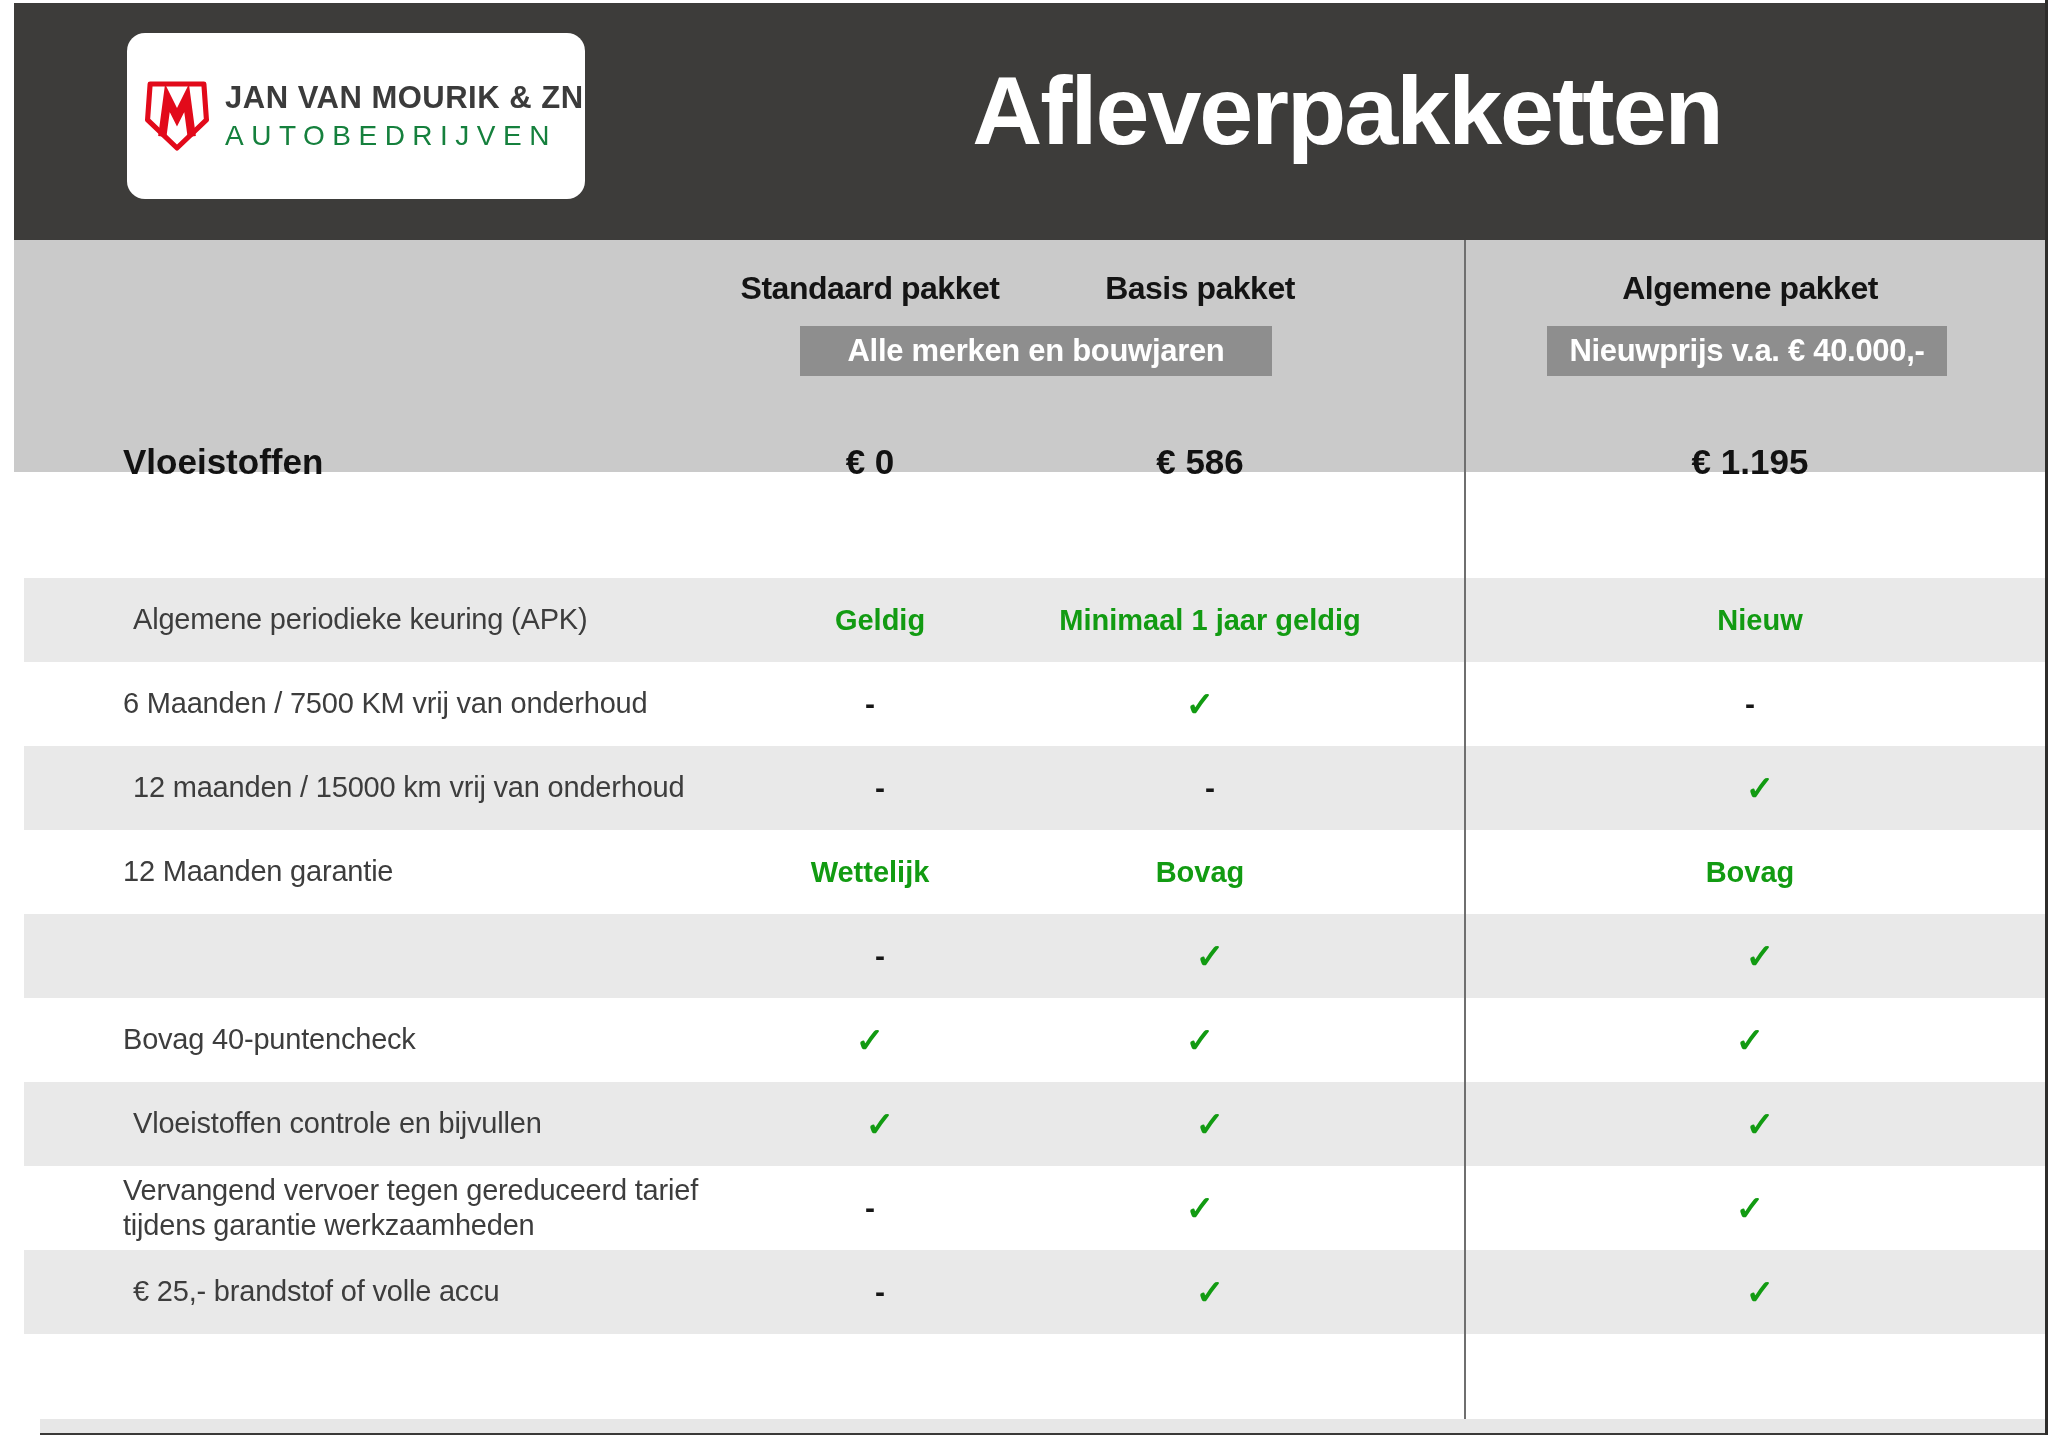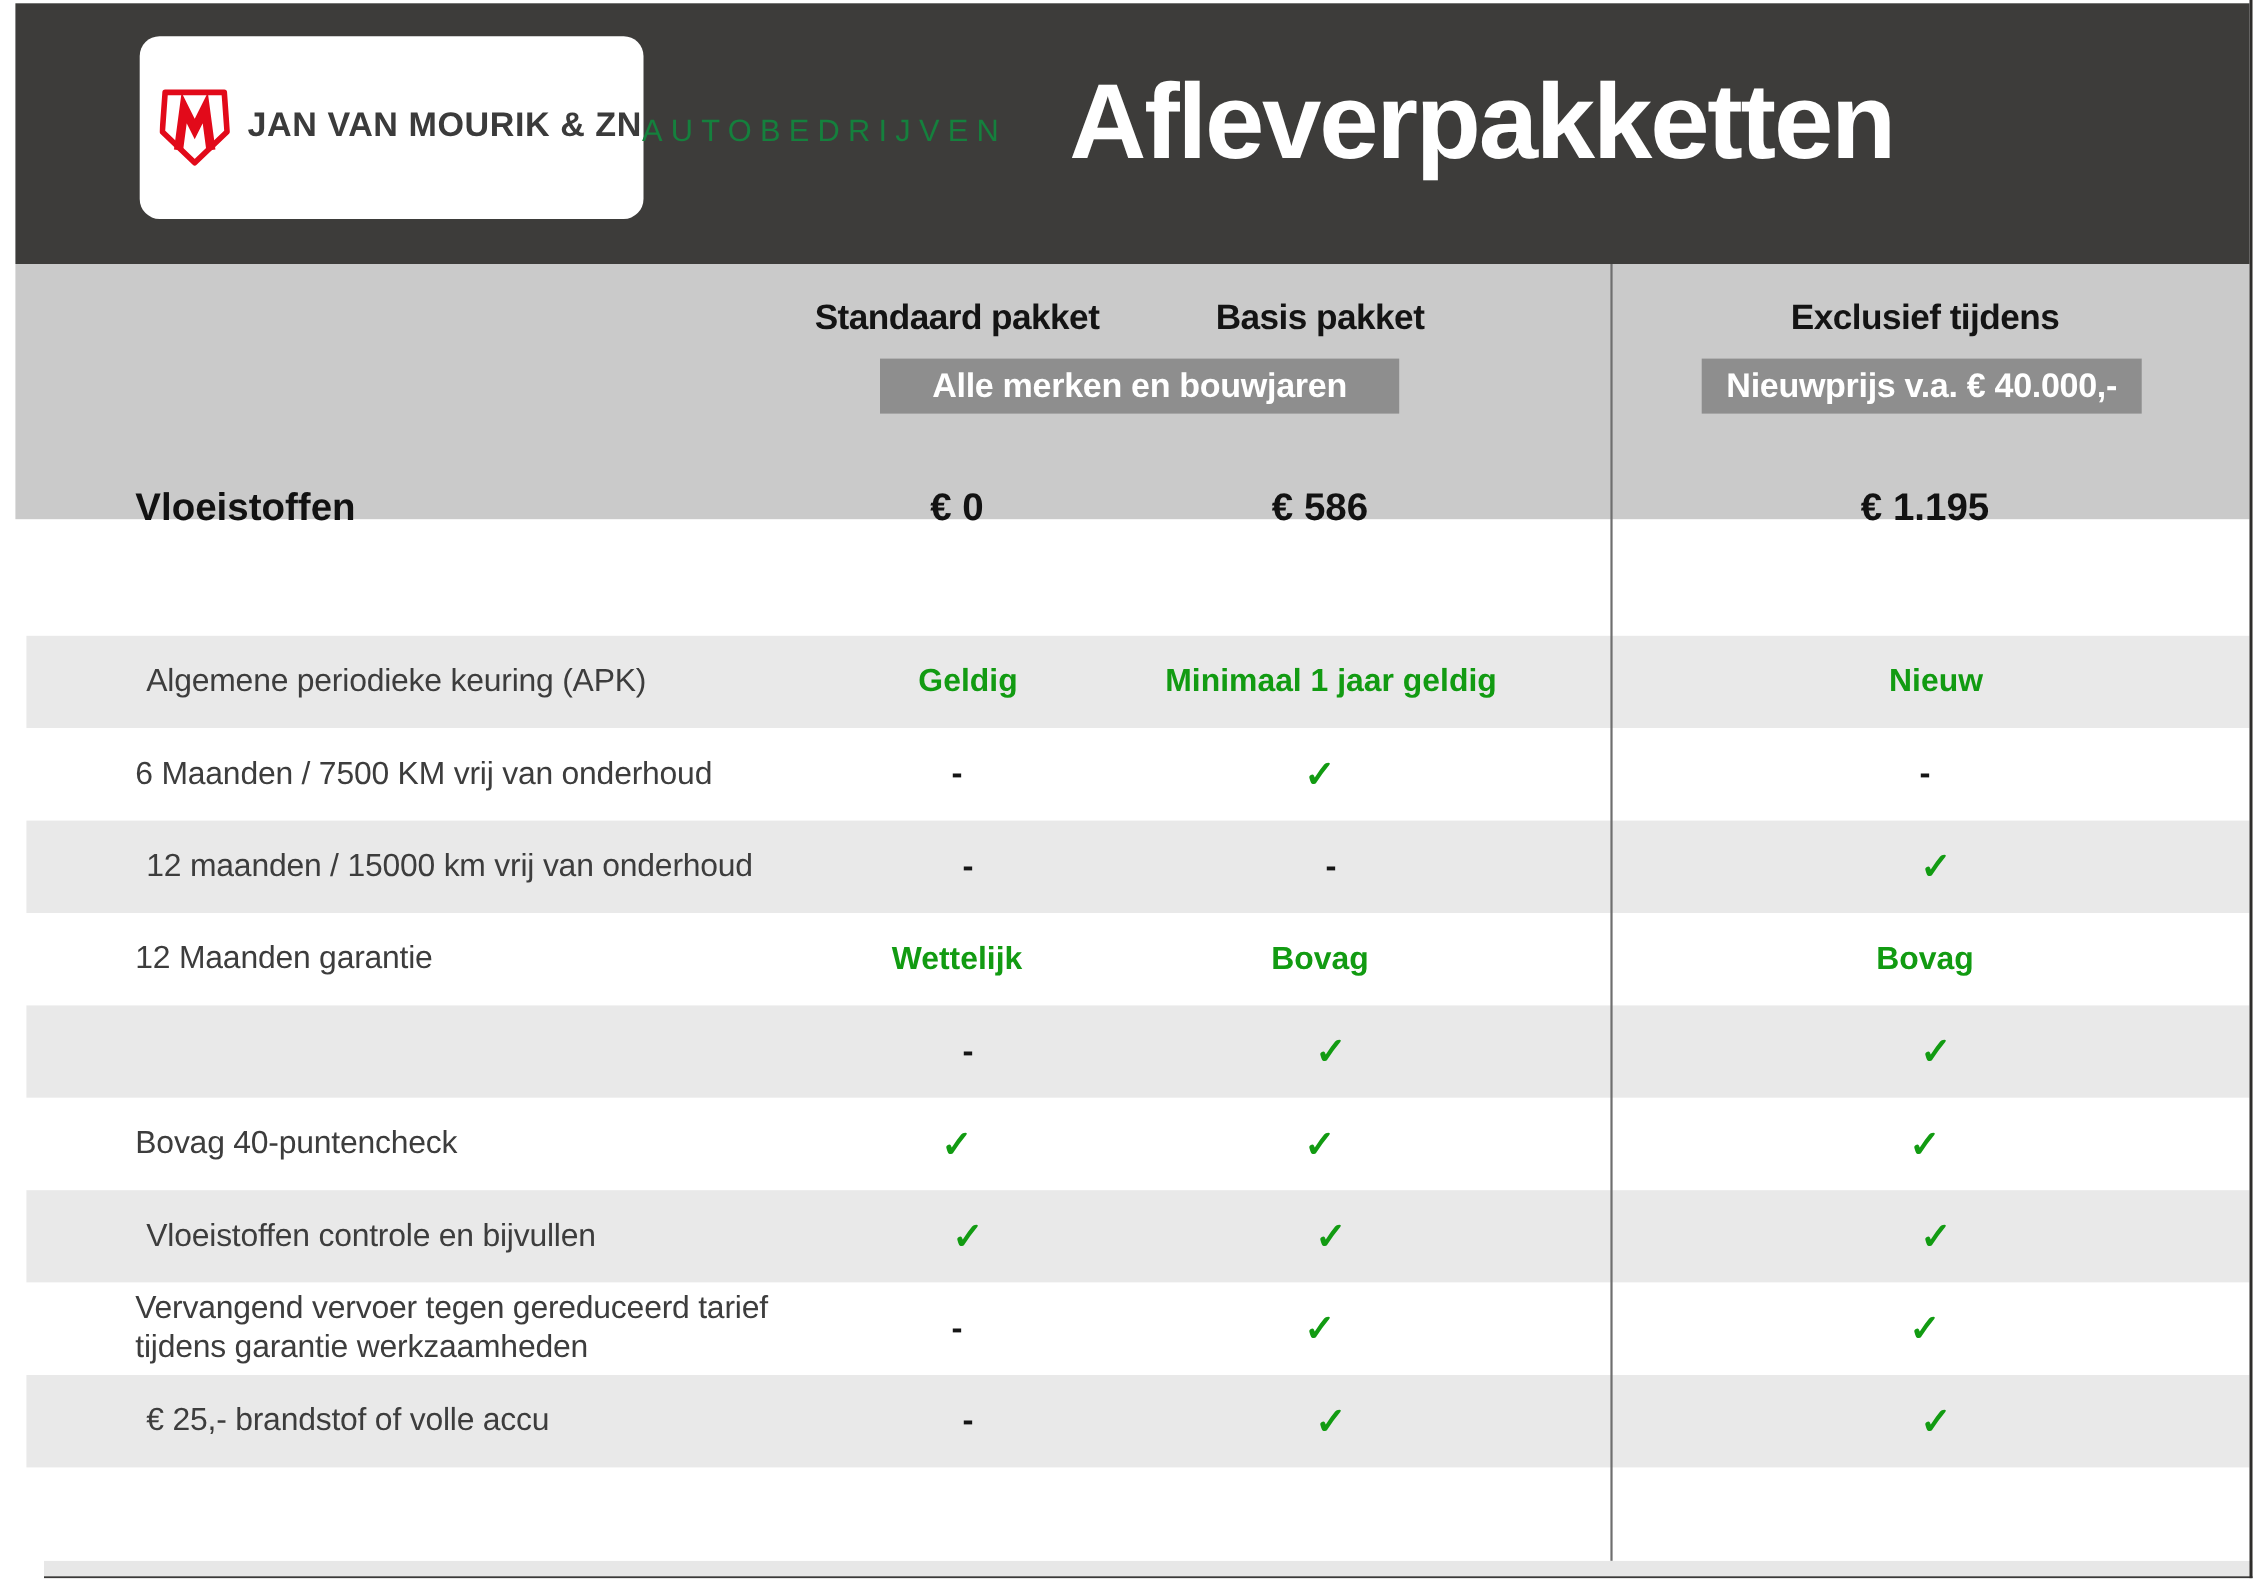--- a/index.html
+++ b/index.html
@@ -4,21 +4,21 @@
 <style>
   html,body{margin:0;padding:0;background:#ffffff;}
   .page{position:relative;width:2048px;height:1435px;background:#ffffff;overflow:hidden;
         font-family:"Liberation Sans",sans-serif;}
 
   
   .topbar{position:absolute;left:14px;top:3px;width:2031px;height:237px;background:#3d3c3a;}
   .logo-card{position:absolute;left:113px;top:30px;width:458px;height:166px;background:#ffffff;
              border-radius:18px;display:flex;align-items:center;padding-left:18px;box-sizing:border-box;gap:16px;}
   .shield{flex:0 0 auto;}
-  .brand-text{display:flex;flex-direction:row;line-height:1.05;}
+  .brand-text{display:flex;flex-direction:column;line-height:1.05;}
   .brand-name{font-size:31px;font-weight:700;color:#3b3b3b;letter-spacing:0.5px;white-space:nowrap;}
   .brand-sub{font-size:28px;font-weight:400;color:#15803d;letter-spacing:7.5px;margin-top:6px;white-space:nowrap;}
   .page-title{position:absolute;left:1333px;top:52px;transform:translateX(-50%);
               font-size:97px;font-weight:800;letter-spacing:-2px;color:#ffffff;white-space:nowrap;}
 
   
   .band{position:absolute;left:14px;top:240px;width:2031px;height:232px;background:#cacaca;}
   .col-head{position:absolute;top:30px;transform:translateX(-50%);font-size:32px;font-weight:700;
             color:#141414;letter-spacing:-0.5px;white-space:nowrap;}
   .badge{position:absolute;top:86px;height:50px;background:#8e8e8e;color:#ffffff;font-size:31px;
@@ -64,21 +64,21 @@
         <span class="brand-name">JAN VAN MOURIK &amp; ZN</span>
         <span class="brand-sub">AUTOBEDRIJVEN</span>
       </div>
     </div>
     <div class="page-title">Afleverpakketten</div>
   </div>
 
   <div class="band">
     <span class="col-head" style="left:856px">Standaard pakket</span>
     <span class="col-head" style="left:1186px">Basis pakket</span>
-    <span class="col-head" style="left:1736px">Exclusief tijdens</span>
+    <span class="col-head" style="left:1736px">Algemene pakket</span>
 
     <div class="badge badge-left">Alle merken en bouwjaren</div>
     <div class="badge badge-right">Nieuwprijs v.a. € 40.000,-</div>
 
     <span class="total-label">Vloeistoffen</span>
     <span class="total-val" style="left:856px">€ 0</span>
     <span class="total-val" style="left:1186px">€ 586</span>
     <span class="total-val" style="left:1736px">€ 1.195</span>
   </div>
 

